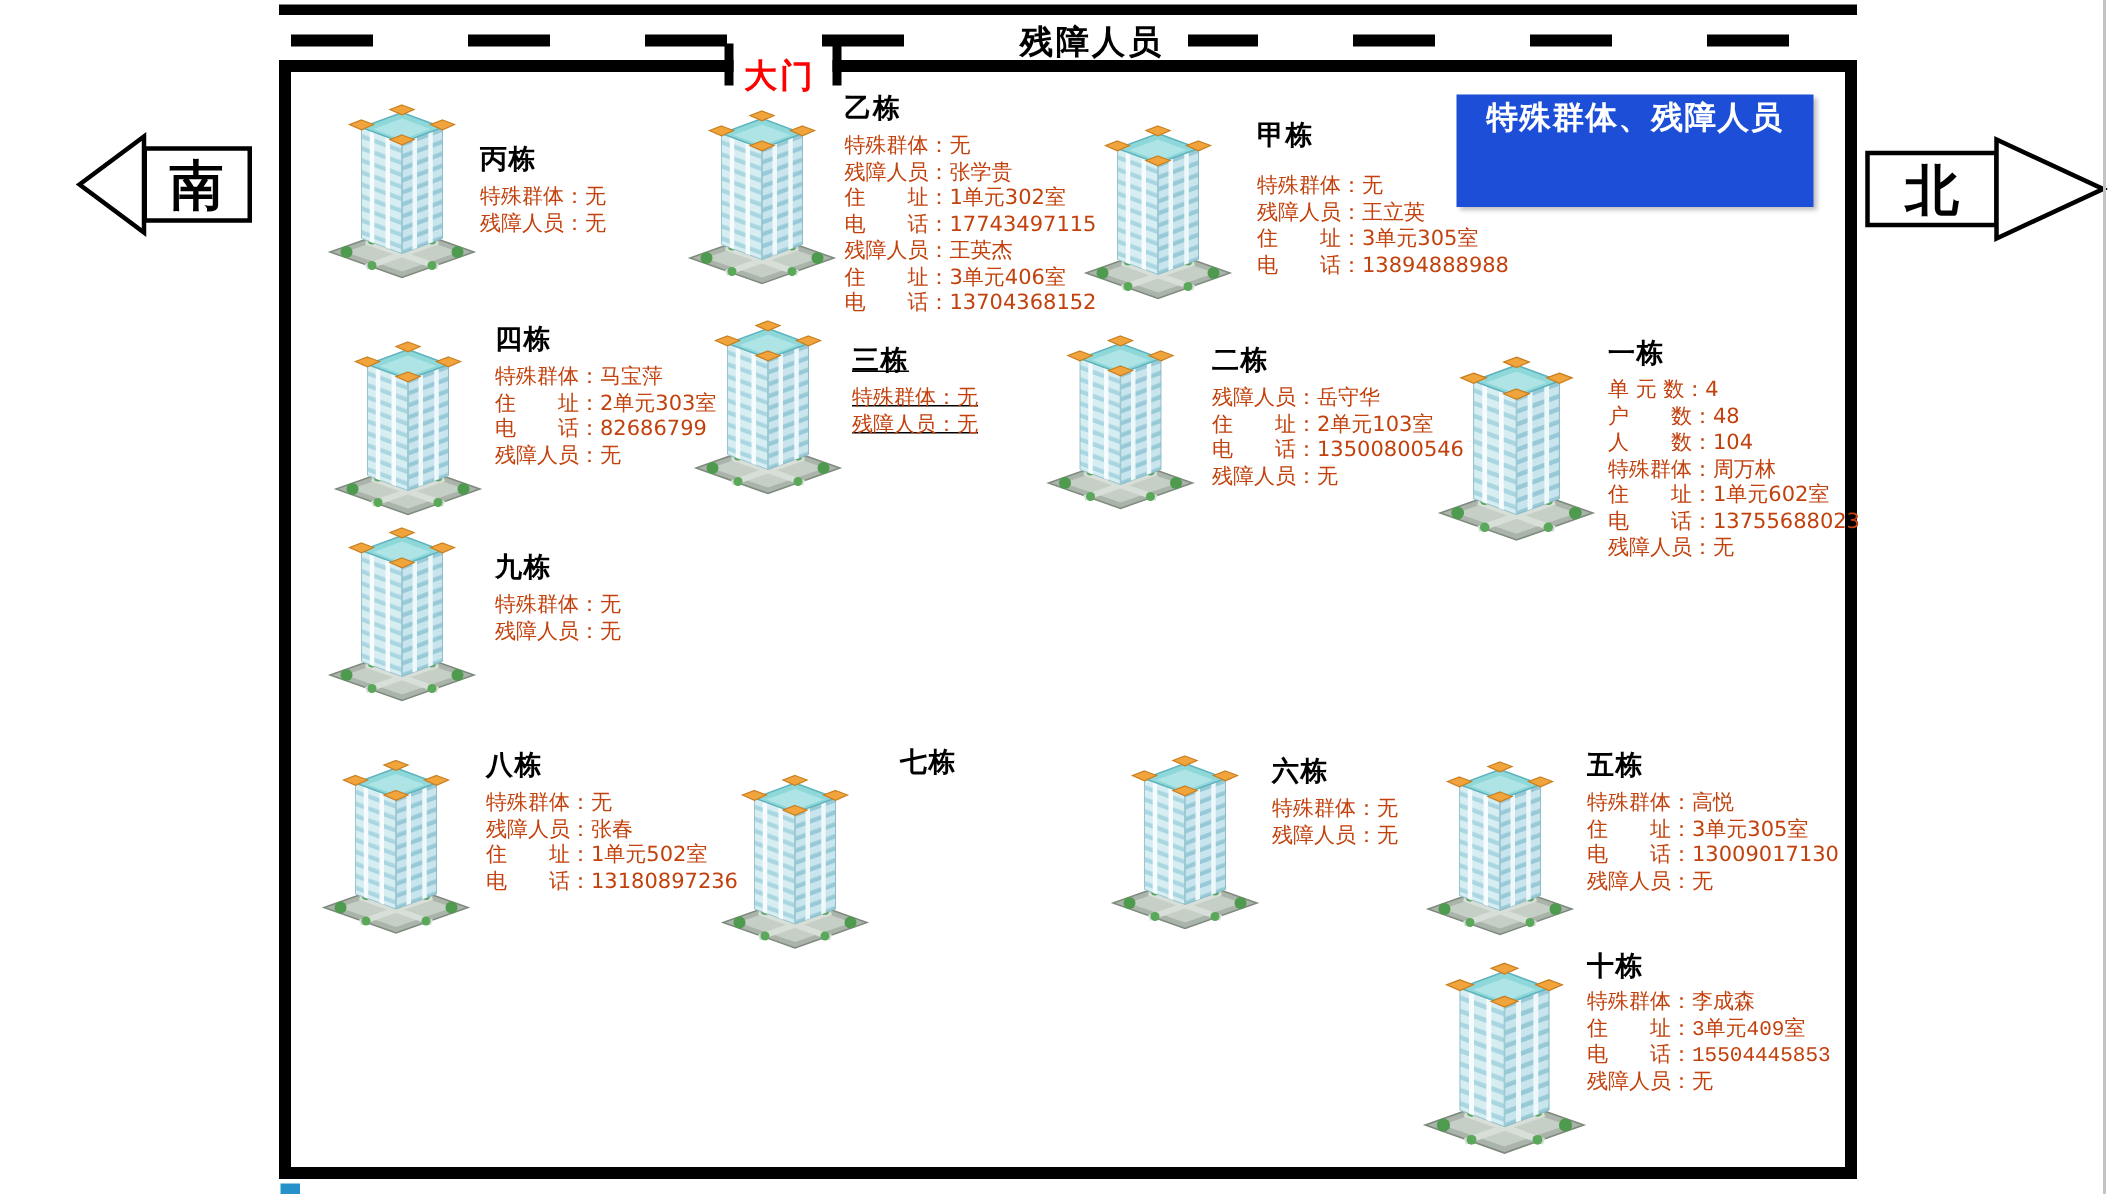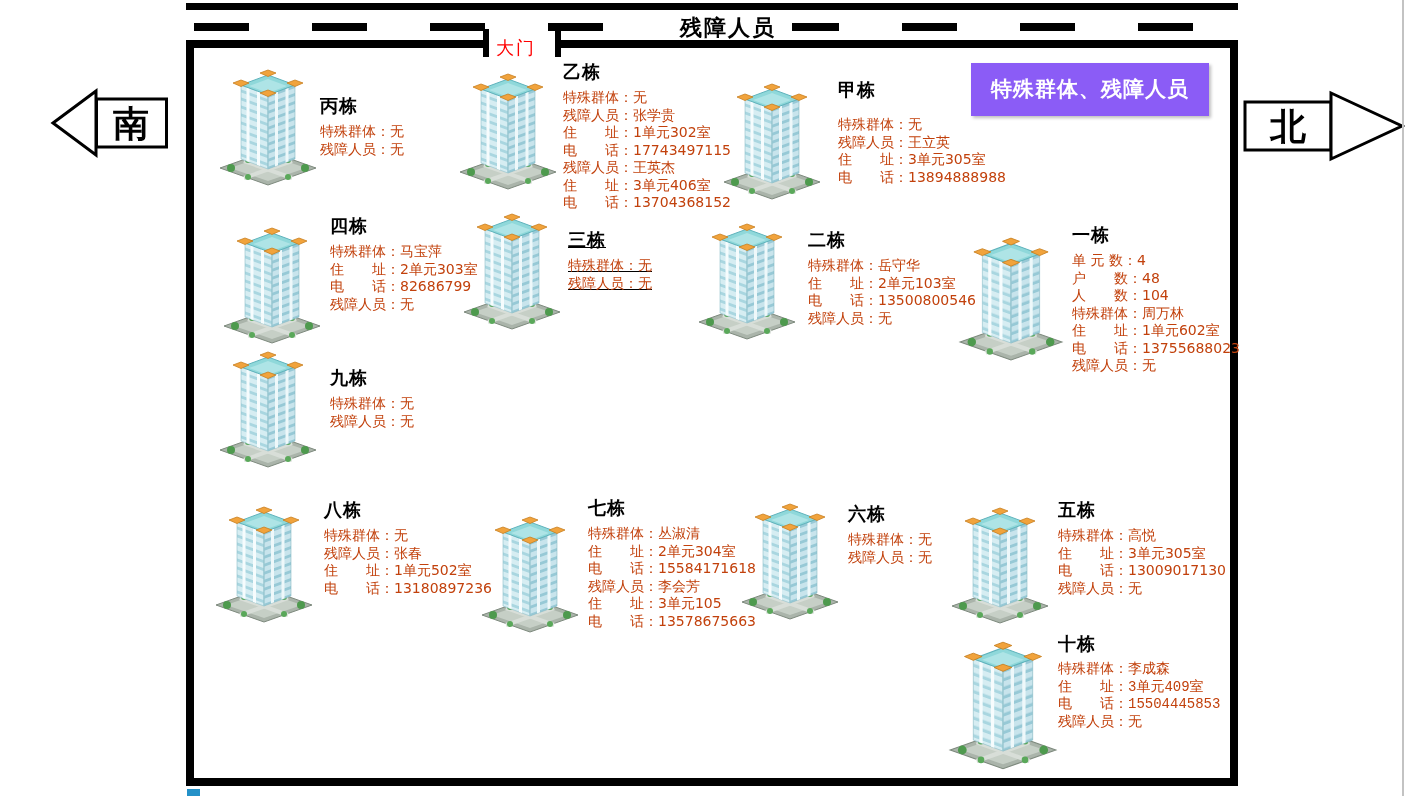--- a/index.html
+++ b/index.html
@@ -14,31 +14,31 @@
     background-size:118px 8px; background-repeat:repeat-x; background-position:0 9px; }
   .road-label { position:absolute; left:470px; top:-1px; background:#fff; padding:0 16px;
     font-size:22px; font-weight:600; color:#000; letter-spacing:2px; }
 
   
   .wall { position:absolute; left:186px; top:40px; width:1052px; height:746px; border:8px solid #000; }
   .gate-gap { position:absolute; left:489px; top:39px; width:66px; height:11px; background:#fff; }
   .gate-post { position:absolute; top:29px; width:6px; height:28px; background:#000; }
   .gate-post-left { left:483px; }
   .gate-post-right { left:555px; }
-  .gate-label { position:absolute; left:496px; top:36px; color:#ff0000; font-weight:400; font-size:18px; letter-spacing:2px; }
+  .gate-label { position:absolute; left:496px; top:36px; color:#ff0000; font-weight:700; font-size:22px; letter-spacing:2px; }
 
   
   .arrow { position:absolute; }
   .arrow-left { left:50px; top:88px; }
   .arrow-right { left:1243px; top:90px; }
   .arrow text { font-family:"DejaVu Sans","Liberation Sans",sans-serif; font-weight:700; font-size:36px; fill:#000; }
 
   
-  .banner { position:absolute; left:971px; top:63px; width:238px; height:53px; background:#8b5cf6;
-    color:#fff; font-weight:700; font-size:21px; text-align:center; display:flex; flex-direction:column;
+  .banner { position:absolute; left:971px; top:63px; width:238px; height:75px; background:#1d4ed8;
+    color:#fff; font-weight:700; font-size:21px; text-align:center; display:flex; 
     justify-content:center; line-height:1.45; letter-spacing:1px; box-shadow:2px 2px 3px rgba(0,0,0,0.25); }
 
   
   .building { position:absolute; }
   .tower { position:absolute; left:0; top:0; width:100px; height:118px; transform-origin:top left; }
   .btext { position:absolute; white-space:nowrap; }
   .btitle { font-size:18px; font-weight:700; color:#000; margin-bottom:5px; letter-spacing:1px; }
   .bline { font-size:14px; line-height:17.5px; color:#c2410c; }
 
   
@@ -421,21 +421,21 @@
   <g fill="#f1a33c" stroke="#c87f1f" stroke-width="0.8">
     <polygon points="50,2 58,5 50,8.5 42,5"></polygon>
     <polygon points="77,12 85,15 77,18.5 69,15"></polygon>
     <polygon points="50,22 58,25 50,28.5 42,25"></polygon>
     <polygon points="23,12 31,15 23,18.5 15,15"></polygon>
   </g>
 </svg></div>
     <div class="btext" style="left: 111px; top: 6px;">
       <div class="btitle">二栋</div>
       <div class="blines">
-            <div class="bline">特殊群体：岳守华</div>
+            <div class="bline">残障人员：岳守华</div>
             <div class="bline">住　　址：2单元103室</div>
             <div class="bline">电　　话：13500800546</div>
             <div class="bline">残障人员：无</div>
           </div>
     </div>
   </div>
       <div class="building" style="left: 958px; top: 236px;">
     <div class="tower" style="transform: scale(1.06);">
 <svg width="100" height="118" viewBox="0 0 100 118">
   <defs>
@@ -655,30 +655,22 @@
   <line x1="50" y1="27" x2="50" y2="101" stroke="#9ccad4" stroke-width="1"></line>
   <polygon points="50,7 77,17 50,27 23,17" fill="#8fd8da" stroke="#5fb3bc" stroke-width="1"></polygon>
   <polygon points="50,11 69,18 50,25 31,18" fill="#aee4e6"></polygon>
   <g fill="#f1a33c" stroke="#c87f1f" stroke-width="0.8">
     <polygon points="50,2 58,5 50,8.5 42,5"></polygon>
     <polygon points="77,12 85,15 77,18.5 69,15"></polygon>
     <polygon points="50,22 58,25 50,28.5 42,25"></polygon>
     <polygon points="23,12 31,15 23,18.5 15,15"></polygon>
   </g>
 </svg></div>
-    <div class="btext" style="left: 108px; top: -19px;">
+    <div class="btext" style="left: 120px; top: -19px;">
       <div class="btitle">七栋</div>
-      <div class="blines">
-            <div class="bline">特殊群体：丛淑清</div>
-            <div class="bline">住　　址：2单元304室</div>
-            <div class="bline">电　　话：15584171618</div>
-            <div class="bline">残障人员：李会芳</div>
-            <div class="bline">住　　址：3单元105</div>
-            <div class="bline">电　　话：13578675663</div>
-          </div>
     </div>
   </div>
       <div class="building" style="left: 740px; top: 502px;">
     <div class="tower">
 <svg width="100" height="118" viewBox="0 0 100 118">
   <defs>
     <pattern id="winL-u10" width="100" height="8" patternUnits="userSpaceOnUse" patternTransform="skewY(20)">
       <rect width="100" height="8" fill="#d6edf2"></rect>
                 <rect y="5" width="100" height="3" fill="#a9d6e0"></rect>
     </pattern>

